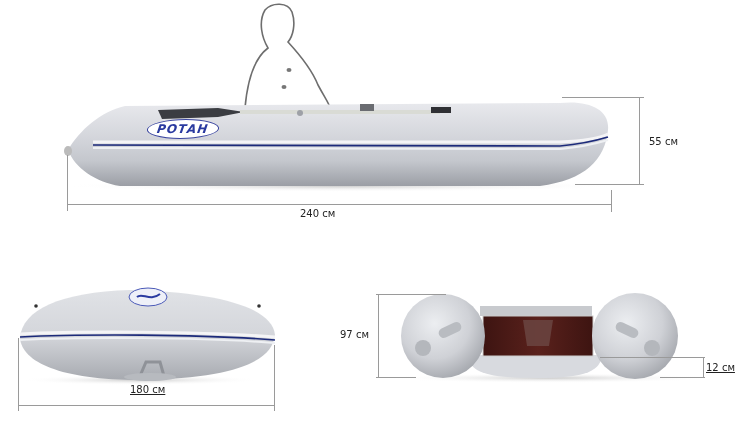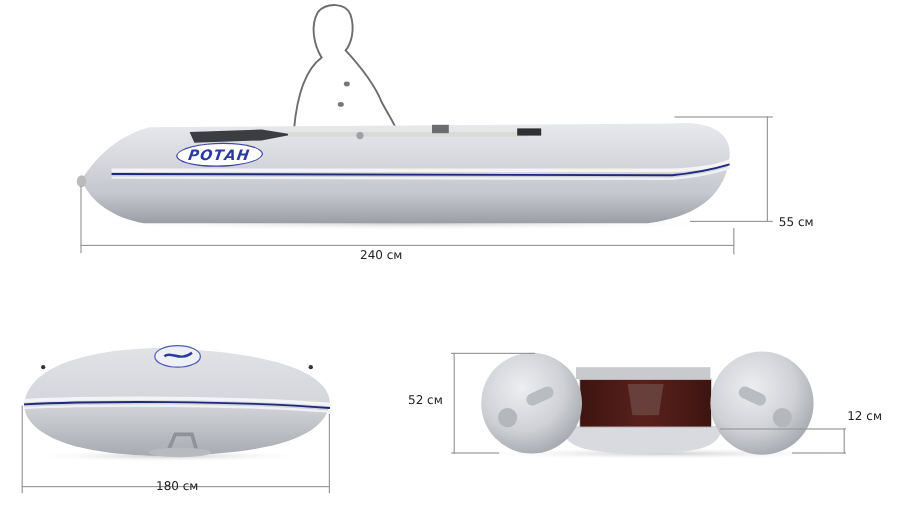--- a/index.html
+++ b/index.html
@@ -54,21 +54,21 @@
   </div>
 
   <div class="line-v" style="left:67px;top:155px;height:56px;"></div>
   <div class="line-v" style="left:611px;top:190px;height:22px;"></div>
   <div class="line-h" style="left:67px;top:204px;width:545px;"></div>
   <div class="dim-label" style="left:300px;top:208px;">240 см</div>
 
   <div class="line-h" style="left:562px;top:97px;width:82px;"></div>
   <div class="line-h" style="left:575px;top:184px;width:69px;"></div>
   <div class="line-v" style="left:639px;top:97px;height:88px;"></div>
-  <div class="dim-label" style="left:649px;top:136px;margin-top:44px;">55 см</div>
+  <div class="dim-label" style="left:649px;top:136px;">55 см</div>
 </div>
 
 <div>
   <svg style="left:0;top:0;" width="750" height="430">
     <defs>
       <linearGradient id="frontHull" x1="0" y1="0" x2="0" y2="1">
         <stop offset="0" stop-color="#e0e2e6"></stop>
         <stop offset="0.5" stop-color="#d4d6db"></stop>
         <stop offset="1" stop-color="#a7aab0"></stop>
       </linearGradient>
@@ -84,21 +84,21 @@
     <ellipse cx="148" cy="297" rx="19" ry="9" fill="#eef0f8" stroke="#4b5ab8" stroke-width="1"></ellipse>
     <path d="M137,297 C142,292 150,302 160,294" stroke="#2a3aa0" stroke-width="2" fill="none"></path>
 
     <path d="M140,376 L146,362 L160,362 L164,376 Z" fill="none" stroke="#8f9298" stroke-width="3"></path>
     <ellipse cx="150" cy="377" rx="26" ry="4" fill="#b7babf"></ellipse>
   </svg>
 
   <div class="line-v" style="left:18px;top:338px;height:73px;"></div>
   <div class="line-v" style="left:274px;top:345px;height:66px;"></div>
   <div class="line-h" style="left:18px;top:405px;width:257px;"></div>
-  <div class="dim-label" style="left:130px;top:400px;">180 см</div>
+  <div class="dim-label" style="left:130px;top:384px;text-decoration:underline;">180 см</div>
 </div>
 
 <div>
   <svg style="left:0;top:0;" width="750" height="430">
     <defs>
       <radialGradient id="tube" cx="0.4" cy="0.35" r="0.7">
         <stop offset="0" stop-color="#eceef1"></stop>
         <stop offset="0.6" stop-color="#cfd1d6"></stop>
         <stop offset="1" stop-color="#a3a6ac"></stop>
       </radialGradient>
@@ -122,19 +122,19 @@
     <circle cx="423" cy="348" r="8" fill="#b4b7bc"></circle>
 
     <circle cx="635" cy="336" r="43" fill="url(#tube)"></circle>
     <rect x="615" y="325" width="24" height="10" rx="5" fill="#b9bcc1" transform="rotate(25 627 330)"></rect>
     <circle cx="652" cy="348" r="8" fill="#b4b7bc"></circle>
   </svg>
 
   <div class="line-h" style="left:376px;top:294px;width:70px;"></div>
   <div class="line-h" style="left:376px;top:377px;width:40px;"></div>
   <div class="line-v" style="left:378px;top:294px;height:84px;"></div>
-  <div class="dim-label" style="left:340px;top:329px;">52 см</div>
+  <div class="dim-label" style="left:340px;top:329px;">97 см</div>
 
   <div class="line-h" style="left:600px;top:357px;width:105px;"></div>
   <div class="line-h" style="left:660px;top:377px;width:45px;"></div>
   <div class="line-v" style="left:703px;top:357px;height:21px;"></div>
-  <div class="dim-label" style="left:706px;top:342px;">12 см</div>
+  <div class="dim-label" style="left:706px;top:362px;text-decoration:underline;">12 см</div>
 </div>
 
 </body></html>

